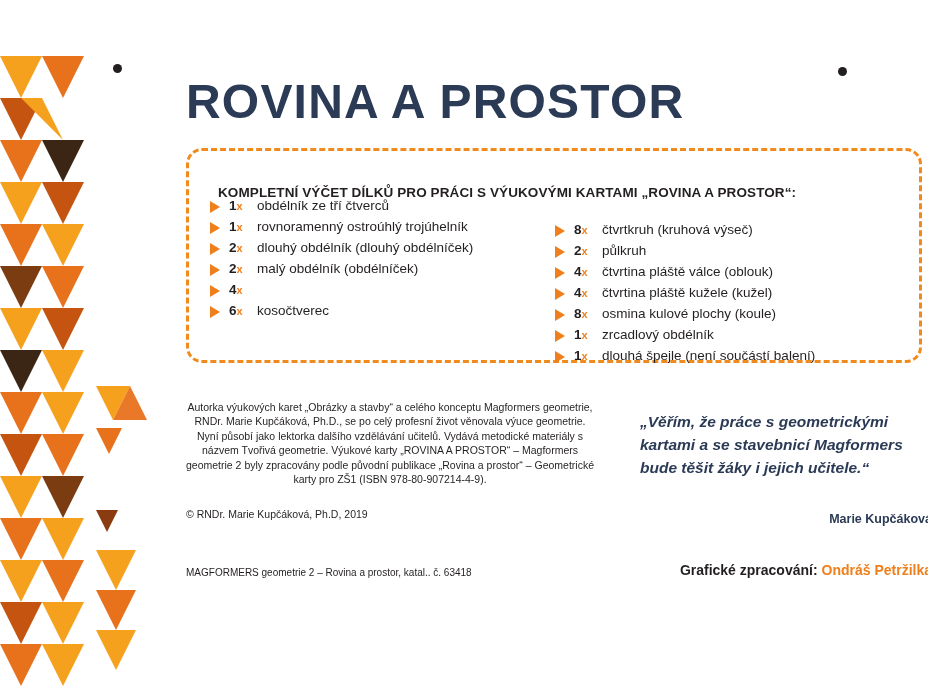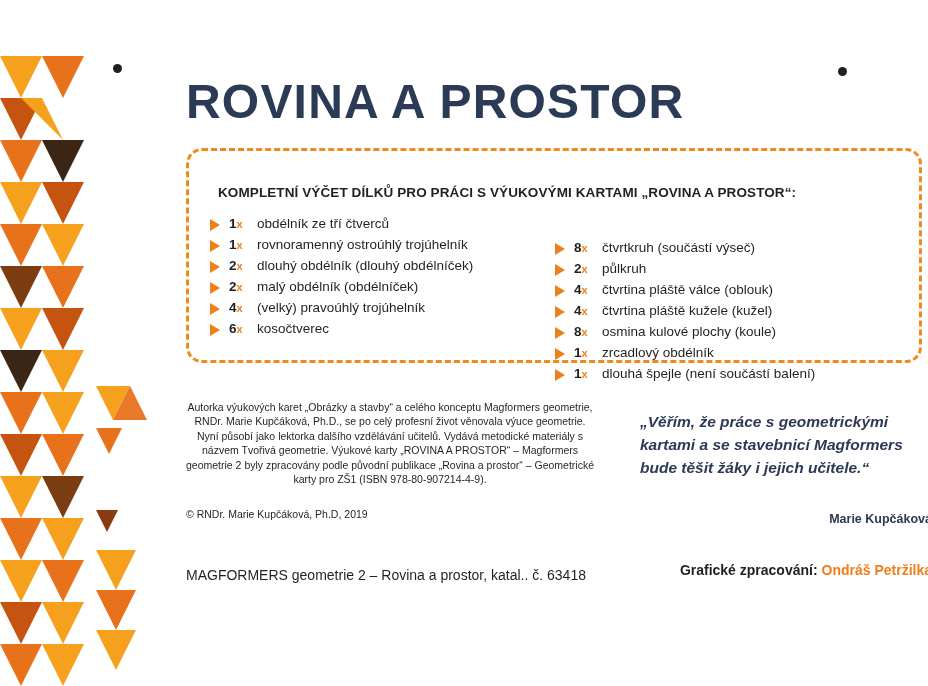--- a/index.html
+++ b/index.html
@@ -82,21 +82,21 @@
     top: 185px;
     font-size: 13.5px;
     font-weight: bold;
     color: #231f20;
     letter-spacing: 0.1px;
   }
 
   .cols {
     position: absolute;
     left: 210px;
-    top: 216px;
+    top: 198px;
     width: 700px;
     display: flex;
   }
   .col { width: 340px; }
   .col.right { margin-left: 5px; margin-top: 24px; }
 
   .item {
     display: flex;
     align-items: flex-start;
     margin-bottom: 5px;
@@ -149,21 +149,21 @@
     position: absolute;
     left: 186px;
     top: 508px;
     font-size: 10.5px;
     color: #231f20;
   }
   .catalog {
     position: absolute;
     left: 186px;
     top: 567px;
-    font-size: 14px;
+    font-size: 10px;
     color: #231f20;
   }
 
   
   .quote {
     position: absolute;
     left: 640px;
     top: 410px;
     width: 292px;
     font-size: 15.5px;
@@ -280,37 +280,36 @@
 
       <div class="item">
         <span class="tri"></span>
         <span class="qty"><span>2</span><span class="x">x</span></span>
         <span class="desc">malý obdélník (obdélníček)</span>
       </div>
 
       <div class="item">
         <span class="tri"></span>
         <span class="qty"><span>4</span><span class="x">x</span></span>
-        <span class="desc">(velký) pravoúhlý trojúhelník</span>
       </div>
 
       <div class="item">
         <span class="tri"></span>
         <span class="qty"><span>6</span><span class="x">x</span></span>
         <span class="desc">kosočtverec</span>
       </div>
 
     </div>
 
     <div class="col right">
 
       <div class="item">
         <span class="tri"></span>
         <span class="qty"><span>8</span><span class="x">x</span></span>
-        <span class="desc">čtvrtkruh (součástí výseč)</span>
+        <span class="desc">čtvrtkruh (kruhová výseč)</span>
       </div>
 
       <div class="item">
         <span class="tri"></span>
         <span class="qty"><span>2</span><span class="x">x</span></span>
         <span class="desc">půlkruh</span>
       </div>
 
       <div class="item">
         <span class="tri"></span>

